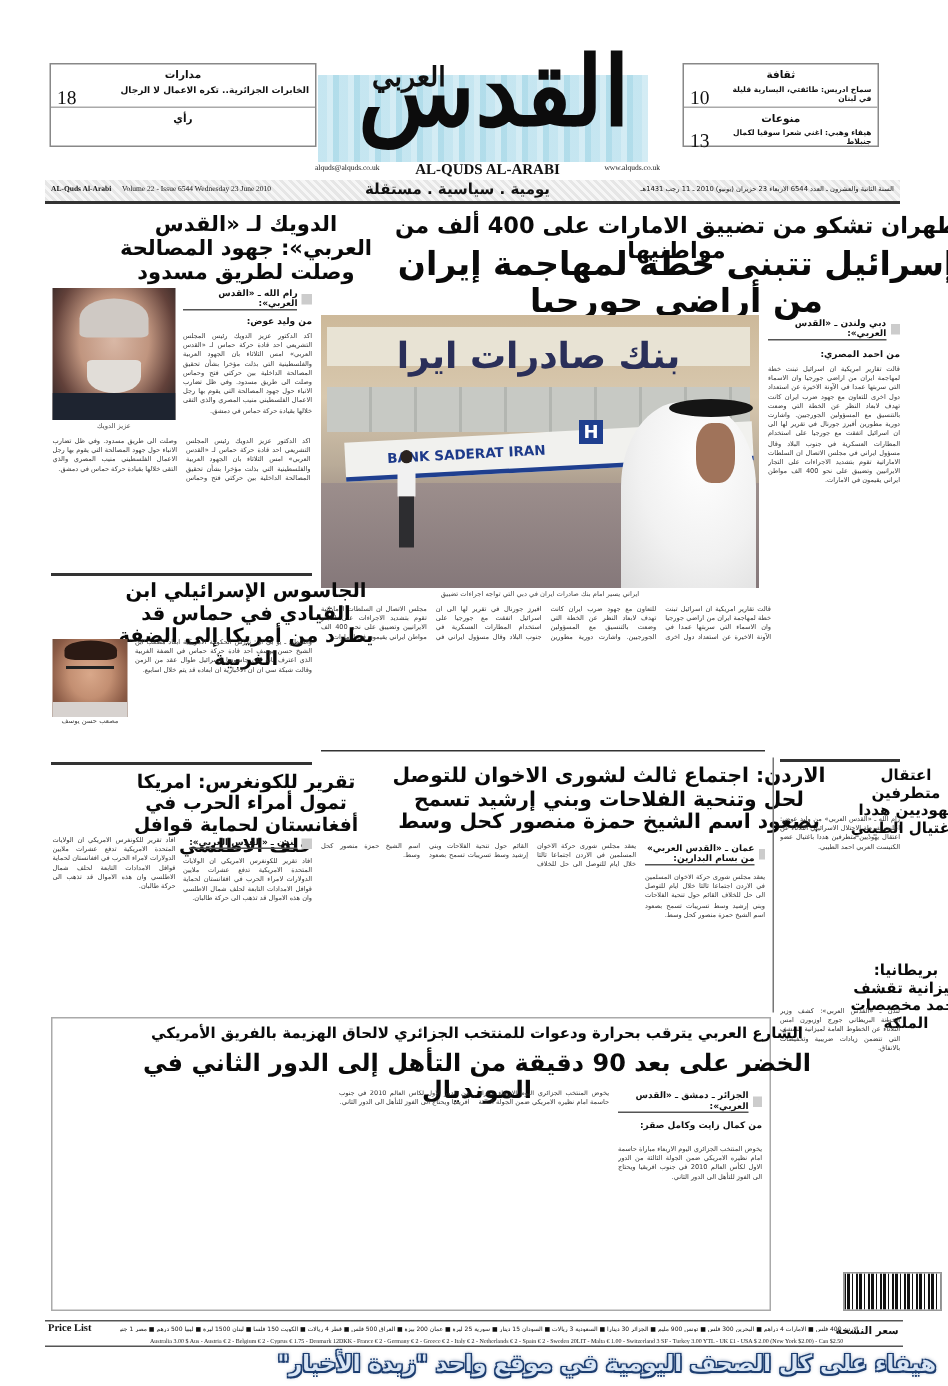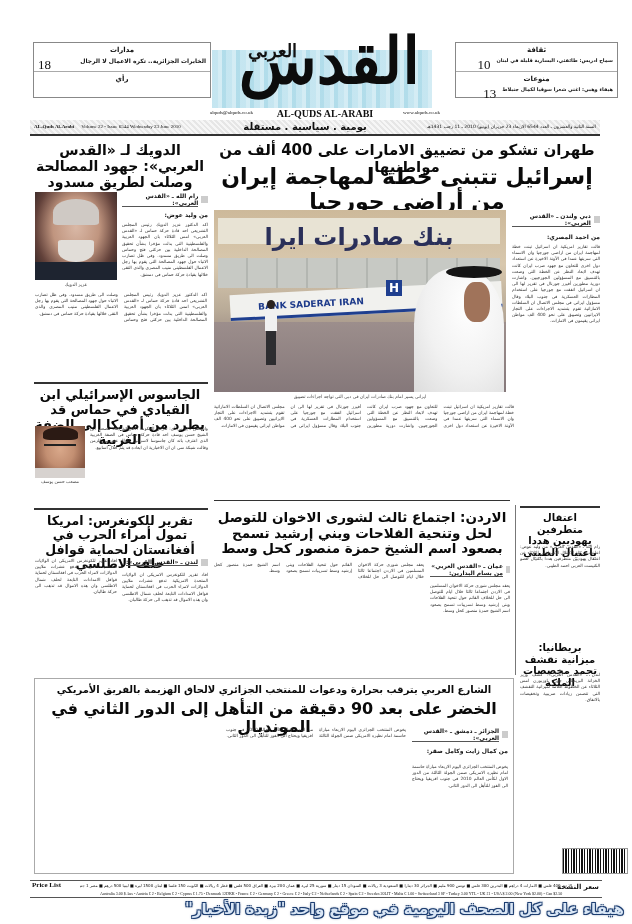--- a/index.html
+++ b/index.html
@@ -25,21 +25,21 @@
   .logo-mail { position: absolute; left: 0; top: 74px; font-family: "Liberation Serif", serif; font-size: 5px; }
   .logo-web { position: absolute; right: 0; top: 74px; font-family: "Liberation Serif", serif; font-size: 5px; }
 
   .dateline { position: absolute; left: 30px; top: 120px; width: 570px; height: 16px; background: repeating-linear-gradient(45deg, #e6e6e6 0 2px, #f6f6f6 2px 4px); border-bottom: 2px solid #333; }
   .dateline-left { position: absolute; left: 4px; top: 4px; font-family: "Liberation Serif", serif; font-size: 5px; white-space: nowrap; }
   .dateline-left b { margin-right: 6px; }
   .dateline-mid { position: absolute; left: 210px; width: 130px; top: 1px; text-align: center; font-size: 10px; font-weight: bold; direction: rtl; }
   .dateline-right { position: absolute; right: 4px; top: 4px; font-size: 4.5px; direction: rtl; white-space: nowrap; }
 
   
-  .hl { direction: rtl; text-align: center; font-weight: bold; color: #0a0a0a; line-height: 1.15; }
+  .hl { direction: rtl; text-align: center; font-weight: bold; color: #0a0a0a; line-height: 1.15; margin-left: 44px; }
   .byline { direction: rtl; font-size: 6px; font-weight: bold; display: flex; align-items: center; gap: 3px; }
   .byline .sq { width: 7px; height: 7px; background: #ccc; display: inline-block; }
   .byline span.u { border-bottom: 1px solid #555; }
   .author { direction: rtl; font-size: 6px; font-weight: bold; }
   .body-text { direction: rtl; text-align: justify; font-size: 4.4px; line-height: 6.2px; color: #333; overflow: hidden; }
   .caption { direction: rtl; text-align: center; font-size: 4.5px; color: #444; }
   .rule { position: absolute; height: 2px; background: #333; }
   .vrule { position: absolute; width: 1px; background: #777; }
 
   
@@ -101,21 +101,21 @@
 
 <div class="logo-wrap">
   <div class="logo-sky"></div>
   <div class="logo-main rtl">القدس</div>
   <div class="logo-sub rtl">العربي</div>
   <div class="logo-mail">alquds@alquds.co.uk</div>
   <div class="logo-latin">AL-QUDS AL-ARABI</div>
   <div class="logo-web">www.alquds.co.uk</div>
 </div>
 
-<div class="teaser-box" style="left:455px; top:42px; width:163px; height:56px;">
+<div class="teaser-box" style="left:455px; top:42px; width:131px; height:56px;">
   <div class="teaser-cell" style="top:0;">
     <div class="teaser-sec">ثقافة</div>
     <div class="teaser-line" style="flex-direction:row-reverse; justify-content:flex-end; gap:6px;">
       <span class="teaser-num">10</span>
       <span style="font-size:5px;">سماح ادريس: طائفتي، اليسارية قليلة في لبنان</span>
     </div>
   </div>
   <div class="teaser-cell" style="top:28px;">
     <div class="teaser-sec">منوعات</div>
     <div class="teaser-line" style="flex-direction:row-reverse; justify-content:flex-end; gap:6px;">

